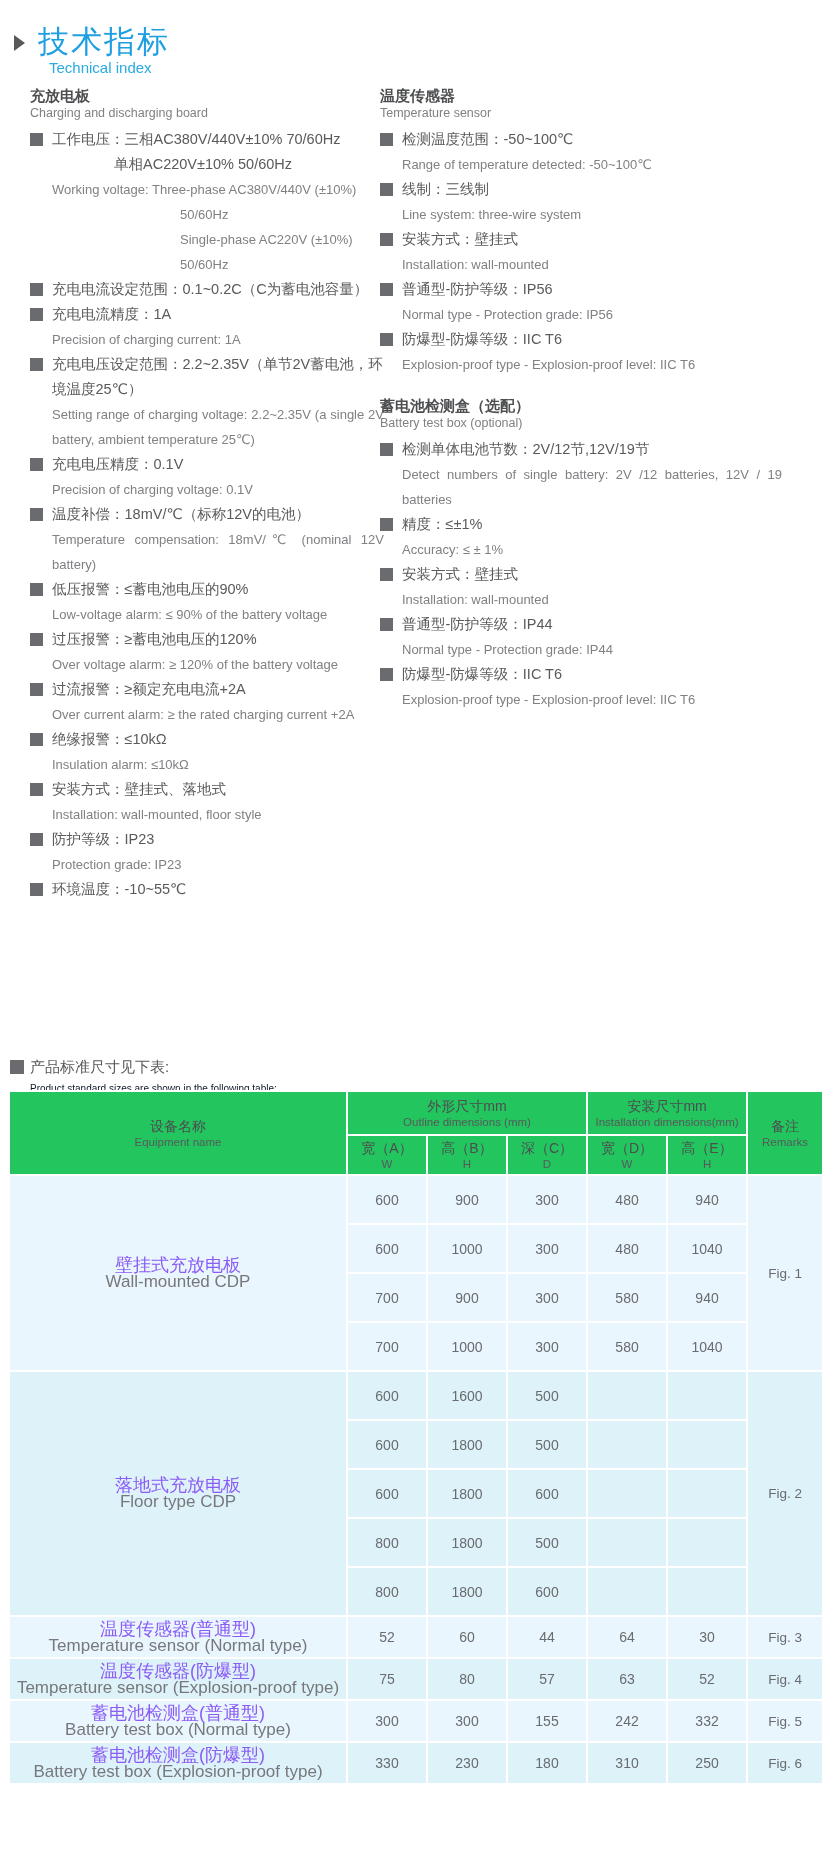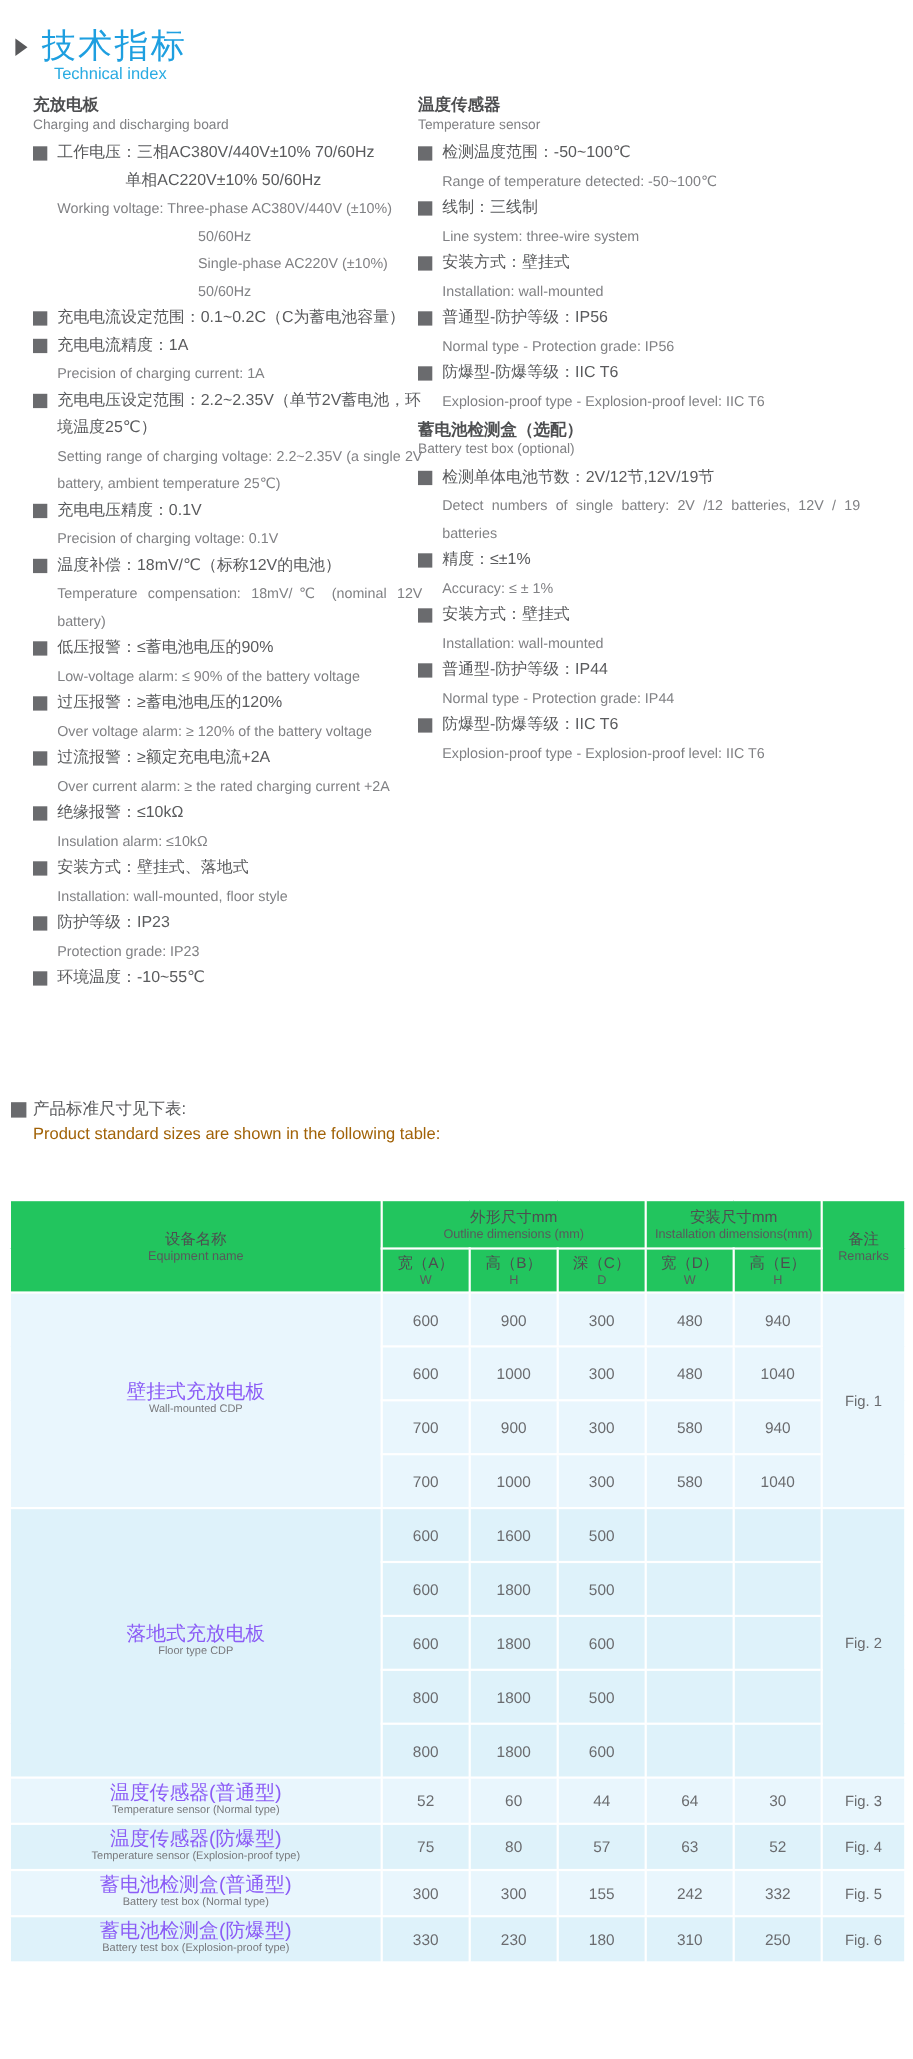--- a/index.html
+++ b/index.html
@@ -11,50 +11,50 @@
   
   .hdr{position:absolute;left:14px;top:26px;}
   .hdr-row{display:flex;align-items:flex-start;}
   .tri{width:0;height:0;border-left:11px solid #58595b;border-top:8px solid transparent;border-bottom:8px solid transparent;margin-top:9px;}
   .title-zh{font-size:31px;color:#1e9fe0;margin-left:13px;letter-spacing:2px;line-height:32px;}
   .title-en{font-size:15px;color:#29abe2;margin-left:24px;margin-top:1px;line-height:18px;}
   
   .col{position:absolute;top:86px;}
   .col-left{left:30px;width:354px;}
   .col-right{left:380px;width:402px;}
-  .section{margin-bottom:4px;}
+  .section{margin-bottom:19px;}
   .sec-zh{font-size:15px;font-weight:bold;color:#4d4e50;line-height:19px;}
   .sec-en{font-size:12.5px;color:#808184;line-height:17px;margin-bottom:5px;}
   .item{position:relative;padding-left:22px;}
   .bullet{position:absolute;left:0;top:6px;width:13px;height:13px;background:#6a6b6e;display:inline-block;}
   .zh-line{font-size:14.5px;color:#595a5c;line-height:25px;}
   .zh-cont{padding-left:62px;}
   .en-line{font-size:13px;color:#808184;line-height:25px;text-align:justify;}
   .en-cont{padding-left:128px;text-align:left;}
   
-  .table-note{position:absolute;left:10px;top:998px;width:620px;}
+  .table-note{position:absolute;left:10px;top:1056px;width:620px;}
   .note-wrap{position:relative;padding-left:20px;}
   .note-bullet{top:4px;width:14px;height:14px;}
   .note-zh{font-size:15px;color:#58595b;line-height:22px;}
-  .note-en{font-size:15px;color:#a16207;line-height:22px;}
+  .note-en{font-size:10px;color:#0f172a;line-height:22px;}
   
   .size-table{position:absolute;left:8px;top:1090px;border-collapse:collapse;table-layout:fixed;width:814px;}
   .size-table td,.size-table th{border:2px solid #ffffff;text-align:center;vertical-align:middle;padding:0;font-weight:normal;}
   .size-table thead th{background:#22c55e;}
   .hrow1{height:44px;}
   .hrow2{height:40px;}
   .h-zh{font-size:14px;color:#4d4e50;line-height:18px;}
   .h-en{font-size:11.5px;color:#58595b;line-height:15px;}
   .dim-row{height:49px;}
   .label-row{height:42px;}
   .g-even td{background:#e9f6fd;}
   .g-odd td{background:#def2fa;}
   .val{font-size:14px;color:#6a6b6e;}
   .name-zh{font-size:18px;color:#8b5cf6;line-height:17px;}
-  .name-en{font-size:10px;color:#77787b;line-height:16px;text-align:center;}
+  .name-en{font-size:17px;color:#77787b;line-height:16px;text-align:center;}
   .remark{font-size:13.5px;color:#6a6b6e;}
 </style>
 </head>
 <body>
 
 <div class="hdr">
   <div class="hdr-row">
     <span class="tri"></span>
     <div>
       <div class="title-zh">技术指标</div>

